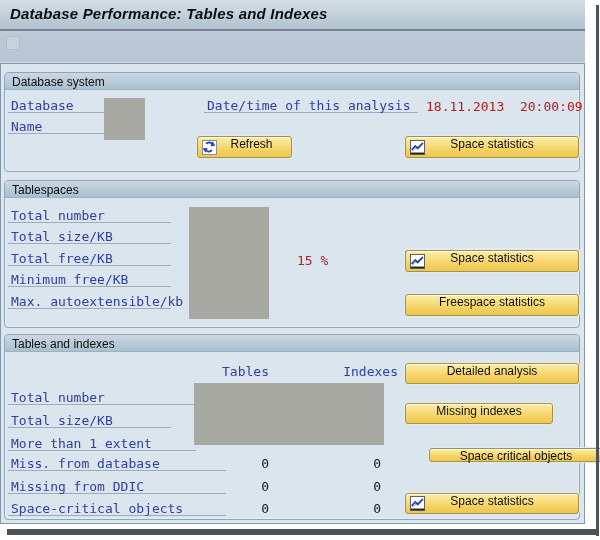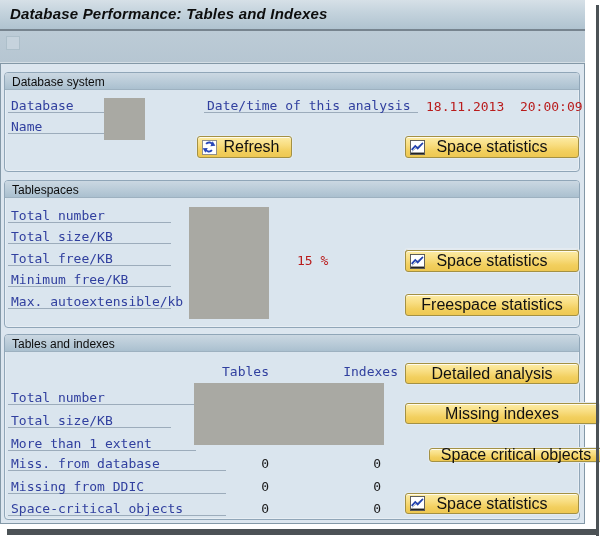--- a/index.html
+++ b/index.html
@@ -33,22 +33,22 @@
     font-size:13px;color:#b91c1c;white-space:pre;}
   .colhead{position:absolute;font-family:"DejaVu Sans Mono","Liberation Mono",monospace;
     font-size:13px;color:#31409f;text-align:right;}
   .zerocell{position:absolute;font-family:"DejaVu Sans Mono","Liberation Mono",monospace;
     font-size:13px;color:#1a1a1a;text-align:right;}
   .redact{position:absolute;background:#a9a9a3;}
   
   .sapbtn{position:absolute;height:22px;box-sizing:border-box;border:1px solid #a39144;
     border-radius:3px;background:linear-gradient(180deg,#fcecA6 0%,#f8dd80 40%,#f2cf5e 70%,#eec852 100%);
     box-shadow:0 0 0 1px #e3eaf0, inset 0 1px 0 rgba(255,255,255,.8);
-    display:flex;align-items:center;justify-content:center;
-    font-size:16px;color:#111;cursor:default;}
+    display:flex;justify-content:center;
+    font-size:12px;color:#111;cursor:default;}
   .sapbtn.hot{background:linear-gradient(180deg,#fde48a 0%,#f9cd5e 55%,#f3ab3e 100%);
     border-color:#b08a35;margin-top:43px;}
   .sapbtn .bicon{position:absolute;left:4px;top:3px;width:15px;height:15px;}
   .shadow-right{position:absolute;left:596px;top:5px;width:3px;height:531px;background:#4c5256;}
   .shadow-bottom{position:absolute;left:7px;top:529px;width:592px;height:6px;background:#4c5256;}
 </style>
 </head>
 <body>
 
 <div id="screenshot">
@@ -153,21 +153,21 @@
     <div class="zerocell" style="left:204px;top:121px;width:60px;">0</div>
     <div class="zerocell" style="left:316px;top:121px;width:60px;">0</div>
     <div class="zerocell" style="left:204px;top:144px;width:60px;">0</div>
     <div class="zerocell" style="left:316px;top:144px;width:60px;">0</div>
     <div class="zerocell" style="left:204px;top:166px;width:60px;">0</div>
     <div class="zerocell" style="left:316px;top:166px;width:60px;">0</div>
 
     <div class="sapbtn" style="left:400px;top:28px;width:174px;height:21px;">
       <span>Detailed analysis</span>
     </div>
-    <div class="sapbtn" style="left:400px;top:68px;width:194px;height:21px;">
+    <div class="sapbtn" style="left:400px;top:68px;width:148px;height:21px;">
       <span>Missing indexes</span>
     </div>
     <div class="sapbtn" style="left:424px;top:113px;width:174px;height:14px;">
       <span>Space critical objects</span>
     </div>
     <div class="sapbtn" style="left:400px;top:158px;width:174px;height:21px;">
       <svg class="bicon" viewBox="0 0 16 16" style="top:2px;">
         <rect x="0.5" y="0.5" width="15" height="15" fill="#ffffff" stroke="#555555"></rect>
         <path d="M2 12.2 L13.5 3" stroke="#9aa8b4" stroke-width="1"></path>
         <path d="M1.8 10.6 L5.6 6.4 L8.2 9 L13.8 3.2" stroke="#1f3fae" stroke-width="1.8" fill="none"></path>

